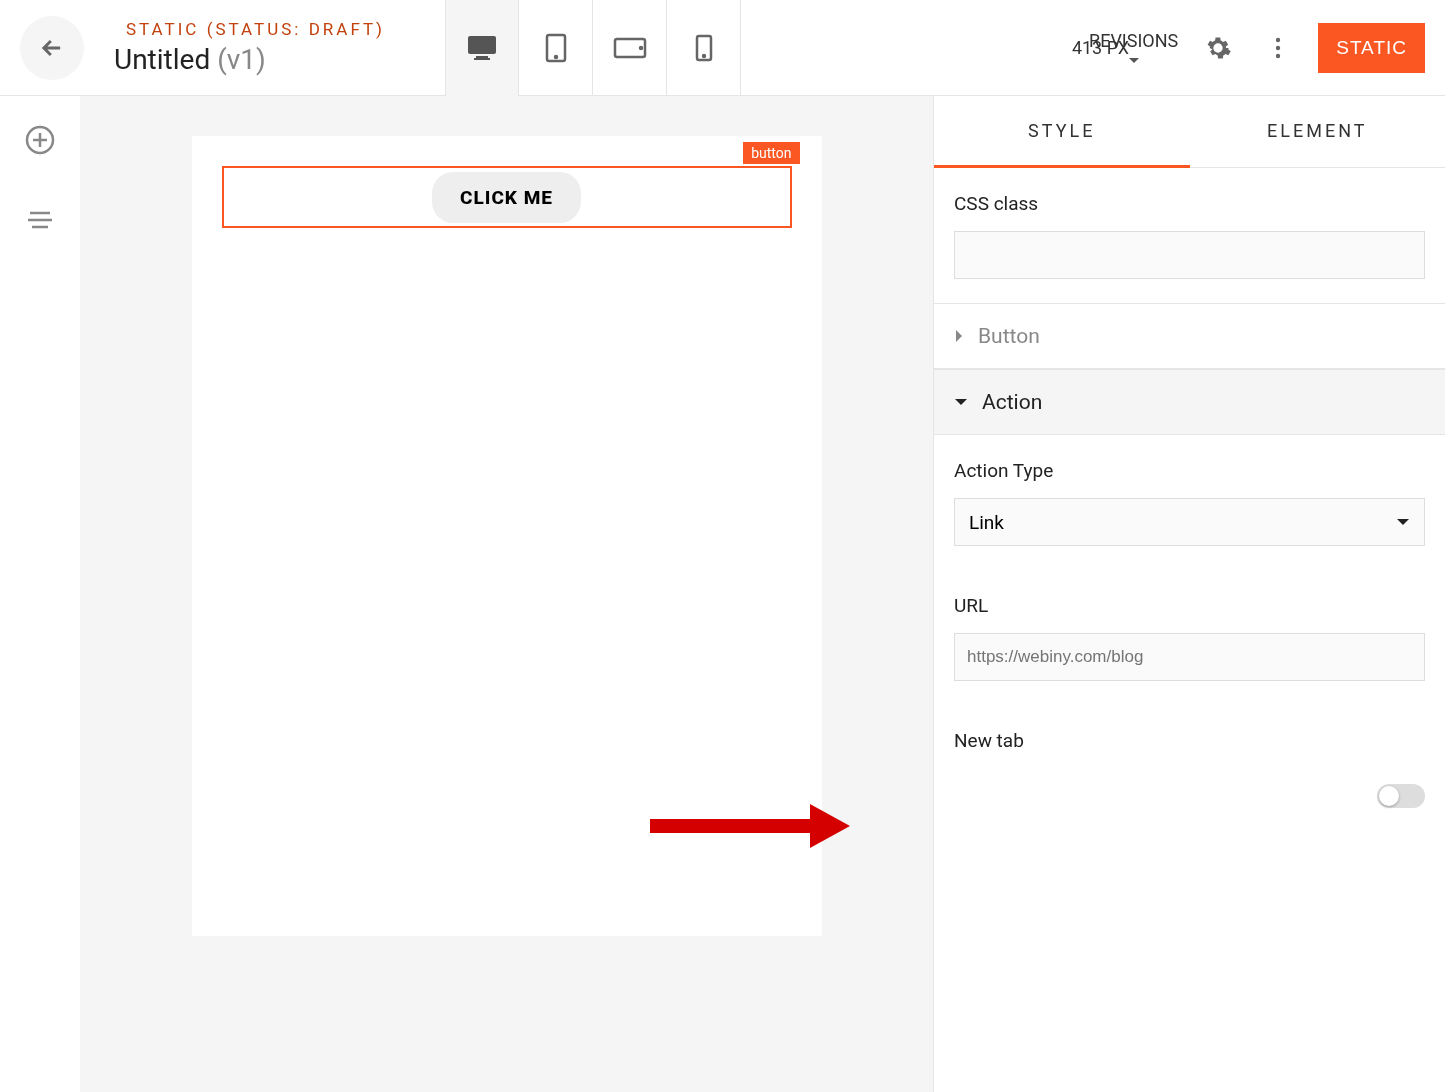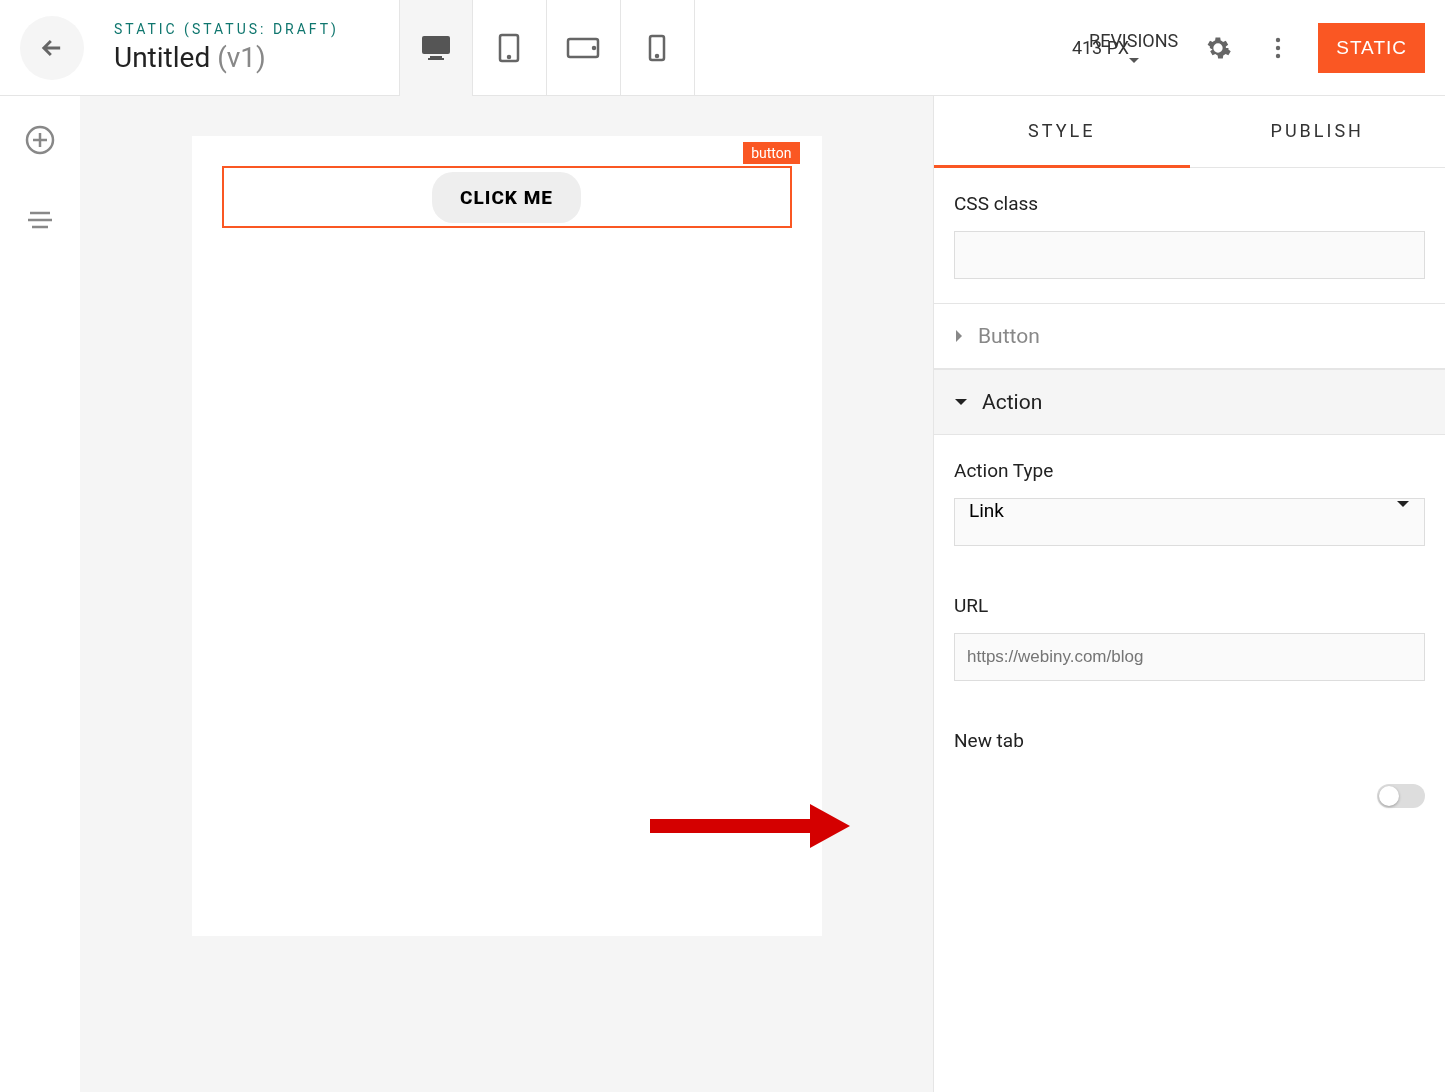--- a/index.html
+++ b/index.html
@@ -2,21 +2,21 @@
 <html><head>
 <meta charset="utf-8">
 <style>
 * { box-sizing: border-box; margin: 0; padding: 0; }
 body { font-family: -apple-system, BlinkMacSystemFont, "Segoe UI", Roboto, sans-serif; background: #fff; color: #000; width: 1445px; height: 1092px; overflow: hidden; }
 
 
 .header { display: flex; align-items: center; height: 96px; border-bottom: 1px solid #e5e5e5; background: #fff; }
 .back-btn { width: 64px; height: 64px; border-radius: 50%; background: #f5f5f5; display: flex; align-items: center; justify-content: center; margin: 0 20px; cursor: pointer; }
 .title-block { margin-left: 10px; }
-.title-status { font-size: 14px; letter-spacing: 3px; color: #0f766e; text-transform: uppercase; }
+.title-status { font-size: 17px; letter-spacing: 3px; color: #c2410c; text-transform: uppercase; margin-left: 12px; }
 .title-name { font-size: 28px; color: #222; margin-top: 4px; }
 .title-version { color: #888; }
 
 .device-tabs { display: flex; margin-left: 60px; }
 .device-tab { width: 74px; height: 96px; display: flex; align-items: center; justify-content: center; border-right: 1px solid #e5e5e5; cursor: pointer; }
 .device-tab:first-child { border-left: 1px solid #e5e5e5; }
 .device-tab.active { background: #f5f5f5; }
 
 .header-right { margin-left: auto; display: flex; align-items: center; gap: 20px; padding-right: 20px; }
 .px-label { font-size: 18px; color: #333; }
@@ -48,21 +48,21 @@
 
 .section { padding: 24px 20px; }
 .section-label { font-size: 19px; color: #222; margin-bottom: 16px; }
 .text-input { width: 100%; height: 48px; border: 1px solid #ddd; background: #fafafa; padding: 0 12px; font-size: 17px; }
 
 .accordion { border-top: 1px solid #e5e5e5; border-bottom: 1px solid #e5e5e5; padding: 20px 20px; display: flex; align-items: center; gap: 14px; cursor: pointer; }
 .accordion.collapsed { background: #fff; color: #888; }
 .accordion.expanded { background: #f5f5f5; color: #222; align-items: center; }
 .accordion-title { font-size: 21px; }
 
-.select-box { width: 100%; height: 48px; border: 1px solid #ddd; background: #fafafa; display: flex; align-items: flex-start; justify-content: space-between; padding: 0 14px; font-size: 19px; cursor: pointer; }
+.select-box { width: 100%; height: 48px; border: 1px solid #ddd; background: #fafafa; display: flex; align-items: center; justify-content: space-between; padding: 0 14px; font-size: 19px; cursor: pointer; }
 
 .toggle-row { display: flex; justify-content: flex-end; padding: 16px 20px 30px; }
 .toggle { width: 48px; height: 24px; background: #ddd; border-radius: 12px; position: relative; cursor: pointer; }
 .toggle-knob { width: 20px; height: 20px; background: #fff; border-radius: 50%; position: absolute; top: 2px; left: 2px; box-shadow: 0 1px 3px rgba(0,0,0,0.3); }
 </style>
 </head>
 <body>
 
 <div class="header">
   <div class="back-btn">
@@ -155,21 +155,21 @@
 
     <svg class="arrow" viewBox="0 0 210 60">
       <line x1="10" y1="30" x2="175" y2="30" stroke="#d40000" stroke-width="14"></line>
       <polygon points="170,8 210,30 170,52" fill="#d40000"></polygon>
     </svg>
   </div>
 
   <div class="right-panel">
     <div class="panel-tabs">
       <div class="panel-tab active">STYLE</div>
-      <div class="panel-tab">PUBLISH</div>
+      <div class="panel-tab">ELEMENT</div>
     </div>
 
     <div class="section">
       <div class="section-label">CSS class</div>
       <input class="text-input" value="" style="">
     </div>
 
     <div class="accordion collapsed">
       <svg width="10" height="14" viewBox="0 0 10 14" fill="#888">
           <path d="M2 1l6 6-6 6z"></path>

